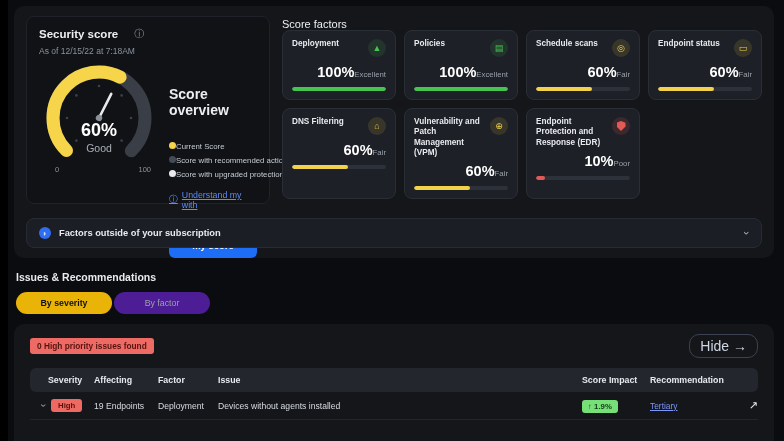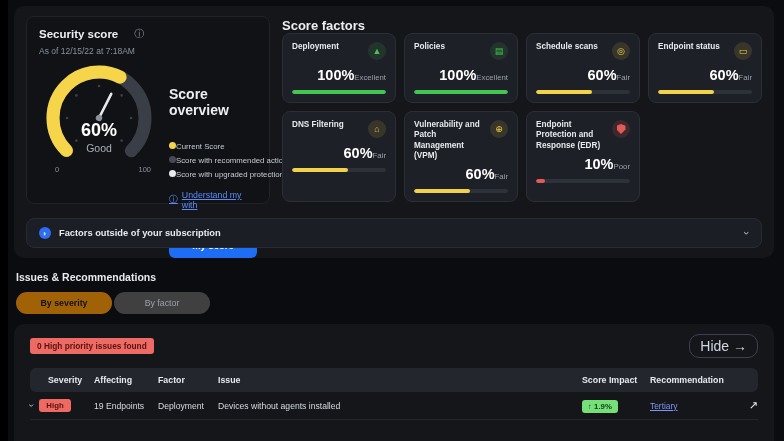--- a/index.html
+++ b/index.html
@@ -25,21 +25,21 @@
   .overview-title{font-size:14px;font-weight:bold;color:#eceef2;margin-bottom:24px;}
   #legend{list-style:none;margin:0;padding:0;}
   #legend li{display:flex;align-items:flex-start;font-size:7.8px;color:#c6ccd4;margin-bottom:5px;white-space:nowrap;}
   .dot{width:7px;height:7px;border-radius:50%;flex:0 0 auto;}
   .legend-link{color:#5d8bf7;margin-left:2px;}
   .understand{display:inline-flex;gap:4px;align-items:center;font-size:8.8px;color:#5d8bf7;
     text-decoration:underline;margin-top:6px;cursor:pointer;}
   .improve-btn{display:block;margin-top:12px;background:#1e6ef5;color:#fff;border:none;border-radius:6px;
     padding:7px 20px;font-size:9.5px;font-weight:bold;cursor:pointer;font-family:inherit;}
 
-  .factors-title{font-size:13px;font-weight:bold;color:#eceef2;margin-top:2px;}
+  .factors-title{font-size:11px;font-weight:normal;color:#eceef2;margin-top:2px;}
   .factors-sub{font-size:8.8px;color:#9aa1ab;margin:8px 0 10px;}
   #cards{display:grid;grid-template-columns:repeat(4,1fr);gap:8px;}
   .fcard{background:#1d2026;border:1px solid #2a2e36;border-radius:8px;padding:8px 9px;}
   .fcard-top{display:flex;justify-content:space-between;align-items:flex-start;min-height:20px;}
   .fcard-name{font-size:8.2px;font-weight:bold;color:#e8eaee;line-height:1.25;max-width:75%;}
   .icon-circle{width:18px;height:18px;border-radius:50%;display:flex;align-items:center;justify-content:center;
     font-size:9px;flex:0 0 auto;}
   .shield-shape{width:9px;height:10px;display:inline-block;
     clip-path:polygon(50% 0,100% 18%,100% 55%,50% 100%,0 55%,0 18%);}
   .fcard-mid{display:flex;justify-content:flex-end;align-items:baseline;margin-top:5px;}
@@ -52,34 +52,34 @@
     border:1px solid #272b33;border-radius:8px;padding:8px 12px;margin-top:2px;cursor:pointer;}
   .outside-icon{width:12px;height:12px;border-radius:50%;background:#2f6ef0;color:#cfe0ff;font-size:8px;
     display:flex;align-items:center;justify-content:center;}
   .outside-label{font-size:9.3px;font-weight:bold;color:#e8eaee;flex:1;}
   .chev{color:#aab0b9;font-size:11px;display:inline-block;transform:rotate(90deg);}
 
   
   .issues-head{margin:13px 0 9px 8px;font-size:10.5px;font-weight:bold;color:#e8eaee;}
   .tabs{display:flex;margin-left:8px;gap:2px;}
   .tab{width:96px;height:22px;border-radius:12px;font-size:8.8px;display:flex;align-items:center;
-    justify-content:center;cursor:pointer;background:#404040;color:#9aa1ab;}
-  .tab.active{background:#a16207;color:#10131a;font-weight:bold;}
+    justify-content:center;cursor:pointer;background:#4c1d95;color:#9aa1ab;}
+  .tab.active{background:#eab308;color:#10131a;font-weight:bold;}
 
   .issues-panel{margin:10px 10px 0 6px;padding:10px 16px;height:170px;overflow:hidden;}
   .issues-toolbar{display:flex;justify-content:space-between;align-items:center;}
   .alert-badge{background:#ee6a64;color:#561410;font-size:8.3px;font-weight:bold;border-radius:3px;padding:3px 7px;}
   .hide-btn{background:transparent;border:1px solid #3a4252;color:#cfd6e4;border-radius:10px;
     font-size:14px;padding:3px 10px;cursor:pointer;font-family:inherit;}
   .tbl{margin-top:10px;}
   .tblgrid{display:grid;grid-template-columns:64px 64px 60px 1fr 68px 74px 34px;align-items:center;}
   .tbl-header{background:#23262d;border-radius:6px;height:24px;font-size:8.8px;font-weight:bold;color:#e6e9ee;}
   .tbl-header .cell:first-child{padding-left:18px;}
   .tbl-row{height:27px;border-bottom:1px solid #22262c;font-size:8.6px;color:#d7dbe1;}
-  .sev-cell{display:flex;align-items:center;gap:6px;}
+  .sev-cell{display:flex;align-items:center;gap:6px;justify-content:center;}
   .row-chev{color:#9aa1ab;font-size:10px;display:inline-block;transform:rotate(90deg);cursor:pointer;}
   .sev-badge{background:#ef6963;color:#55120f;font-size:7.8px;font-weight:bold;border-radius:3px;padding:2px 7px;}
   .impact-badge{background:#77df78;color:#0d3f12;font-size:7.8px;font-weight:bold;border-radius:3px;padding:2px 6px;}
   .rec-link{color:#7c96f8;text-decoration:underline;font-size:8.4px;cursor:pointer;}
   .ext-arrow{color:#e3e6ea;font-size:11px;text-align:right;cursor:pointer;}
 </style>
 </head>
 <body>
 
 <div class="app">

